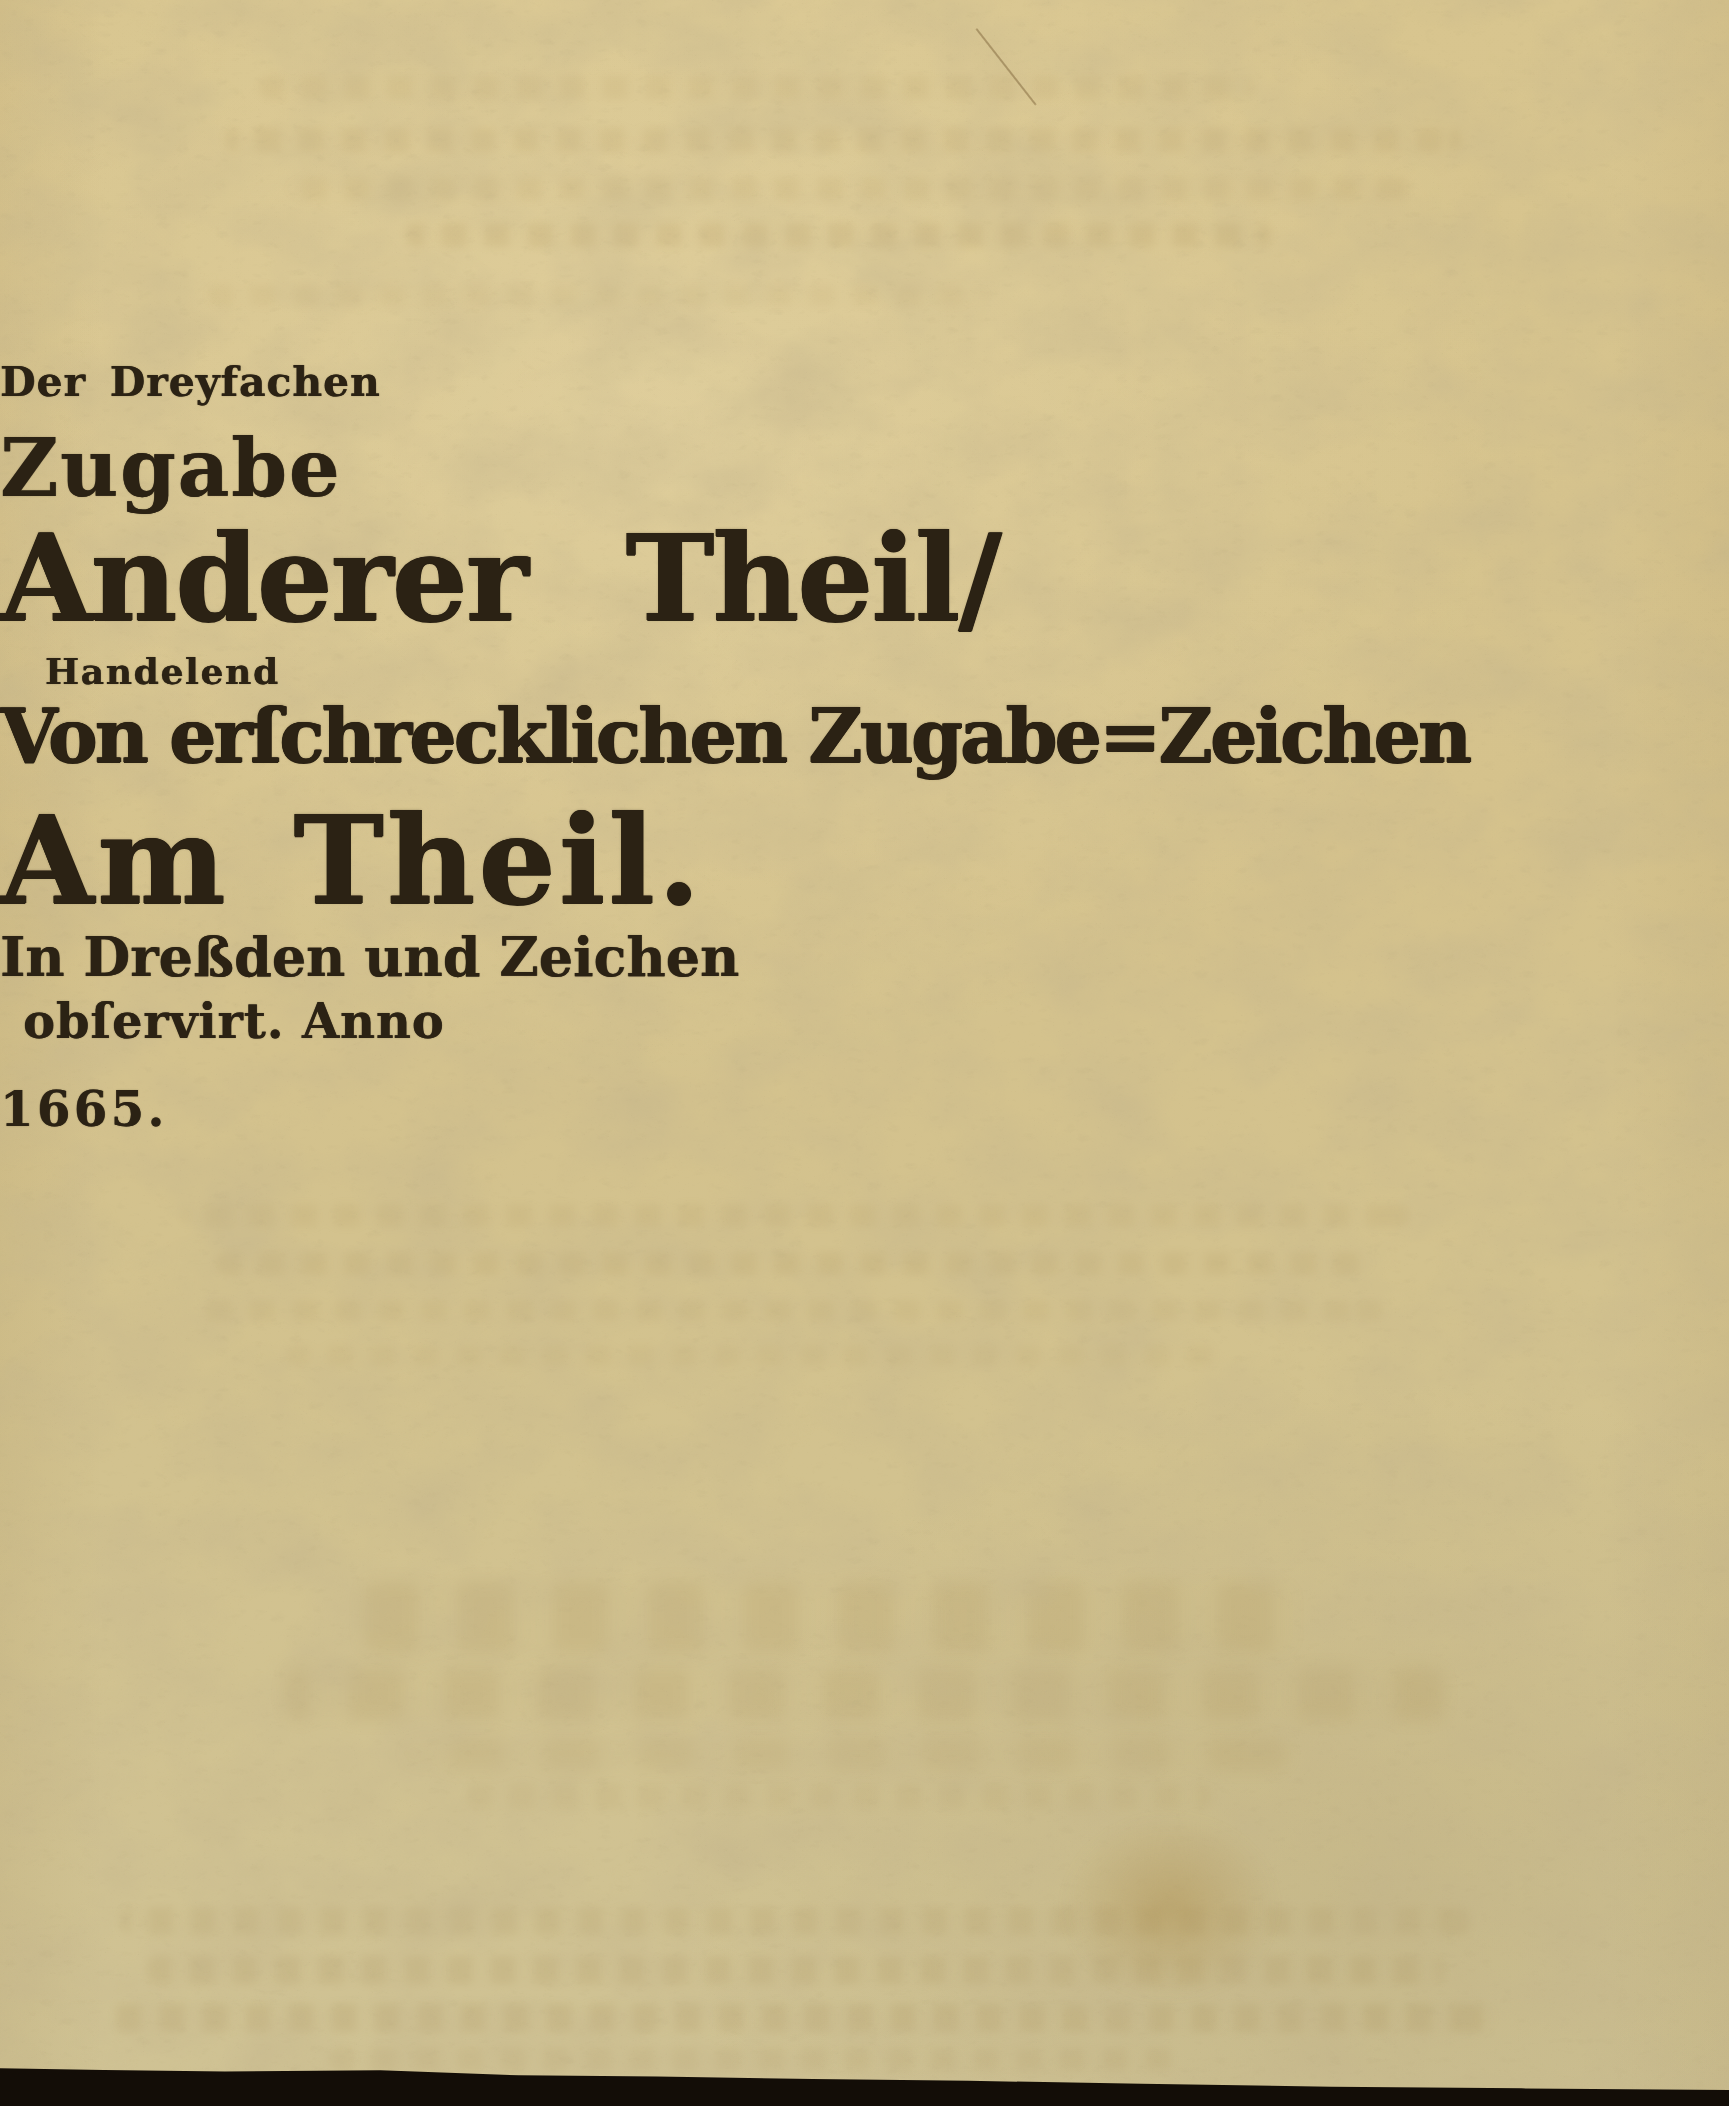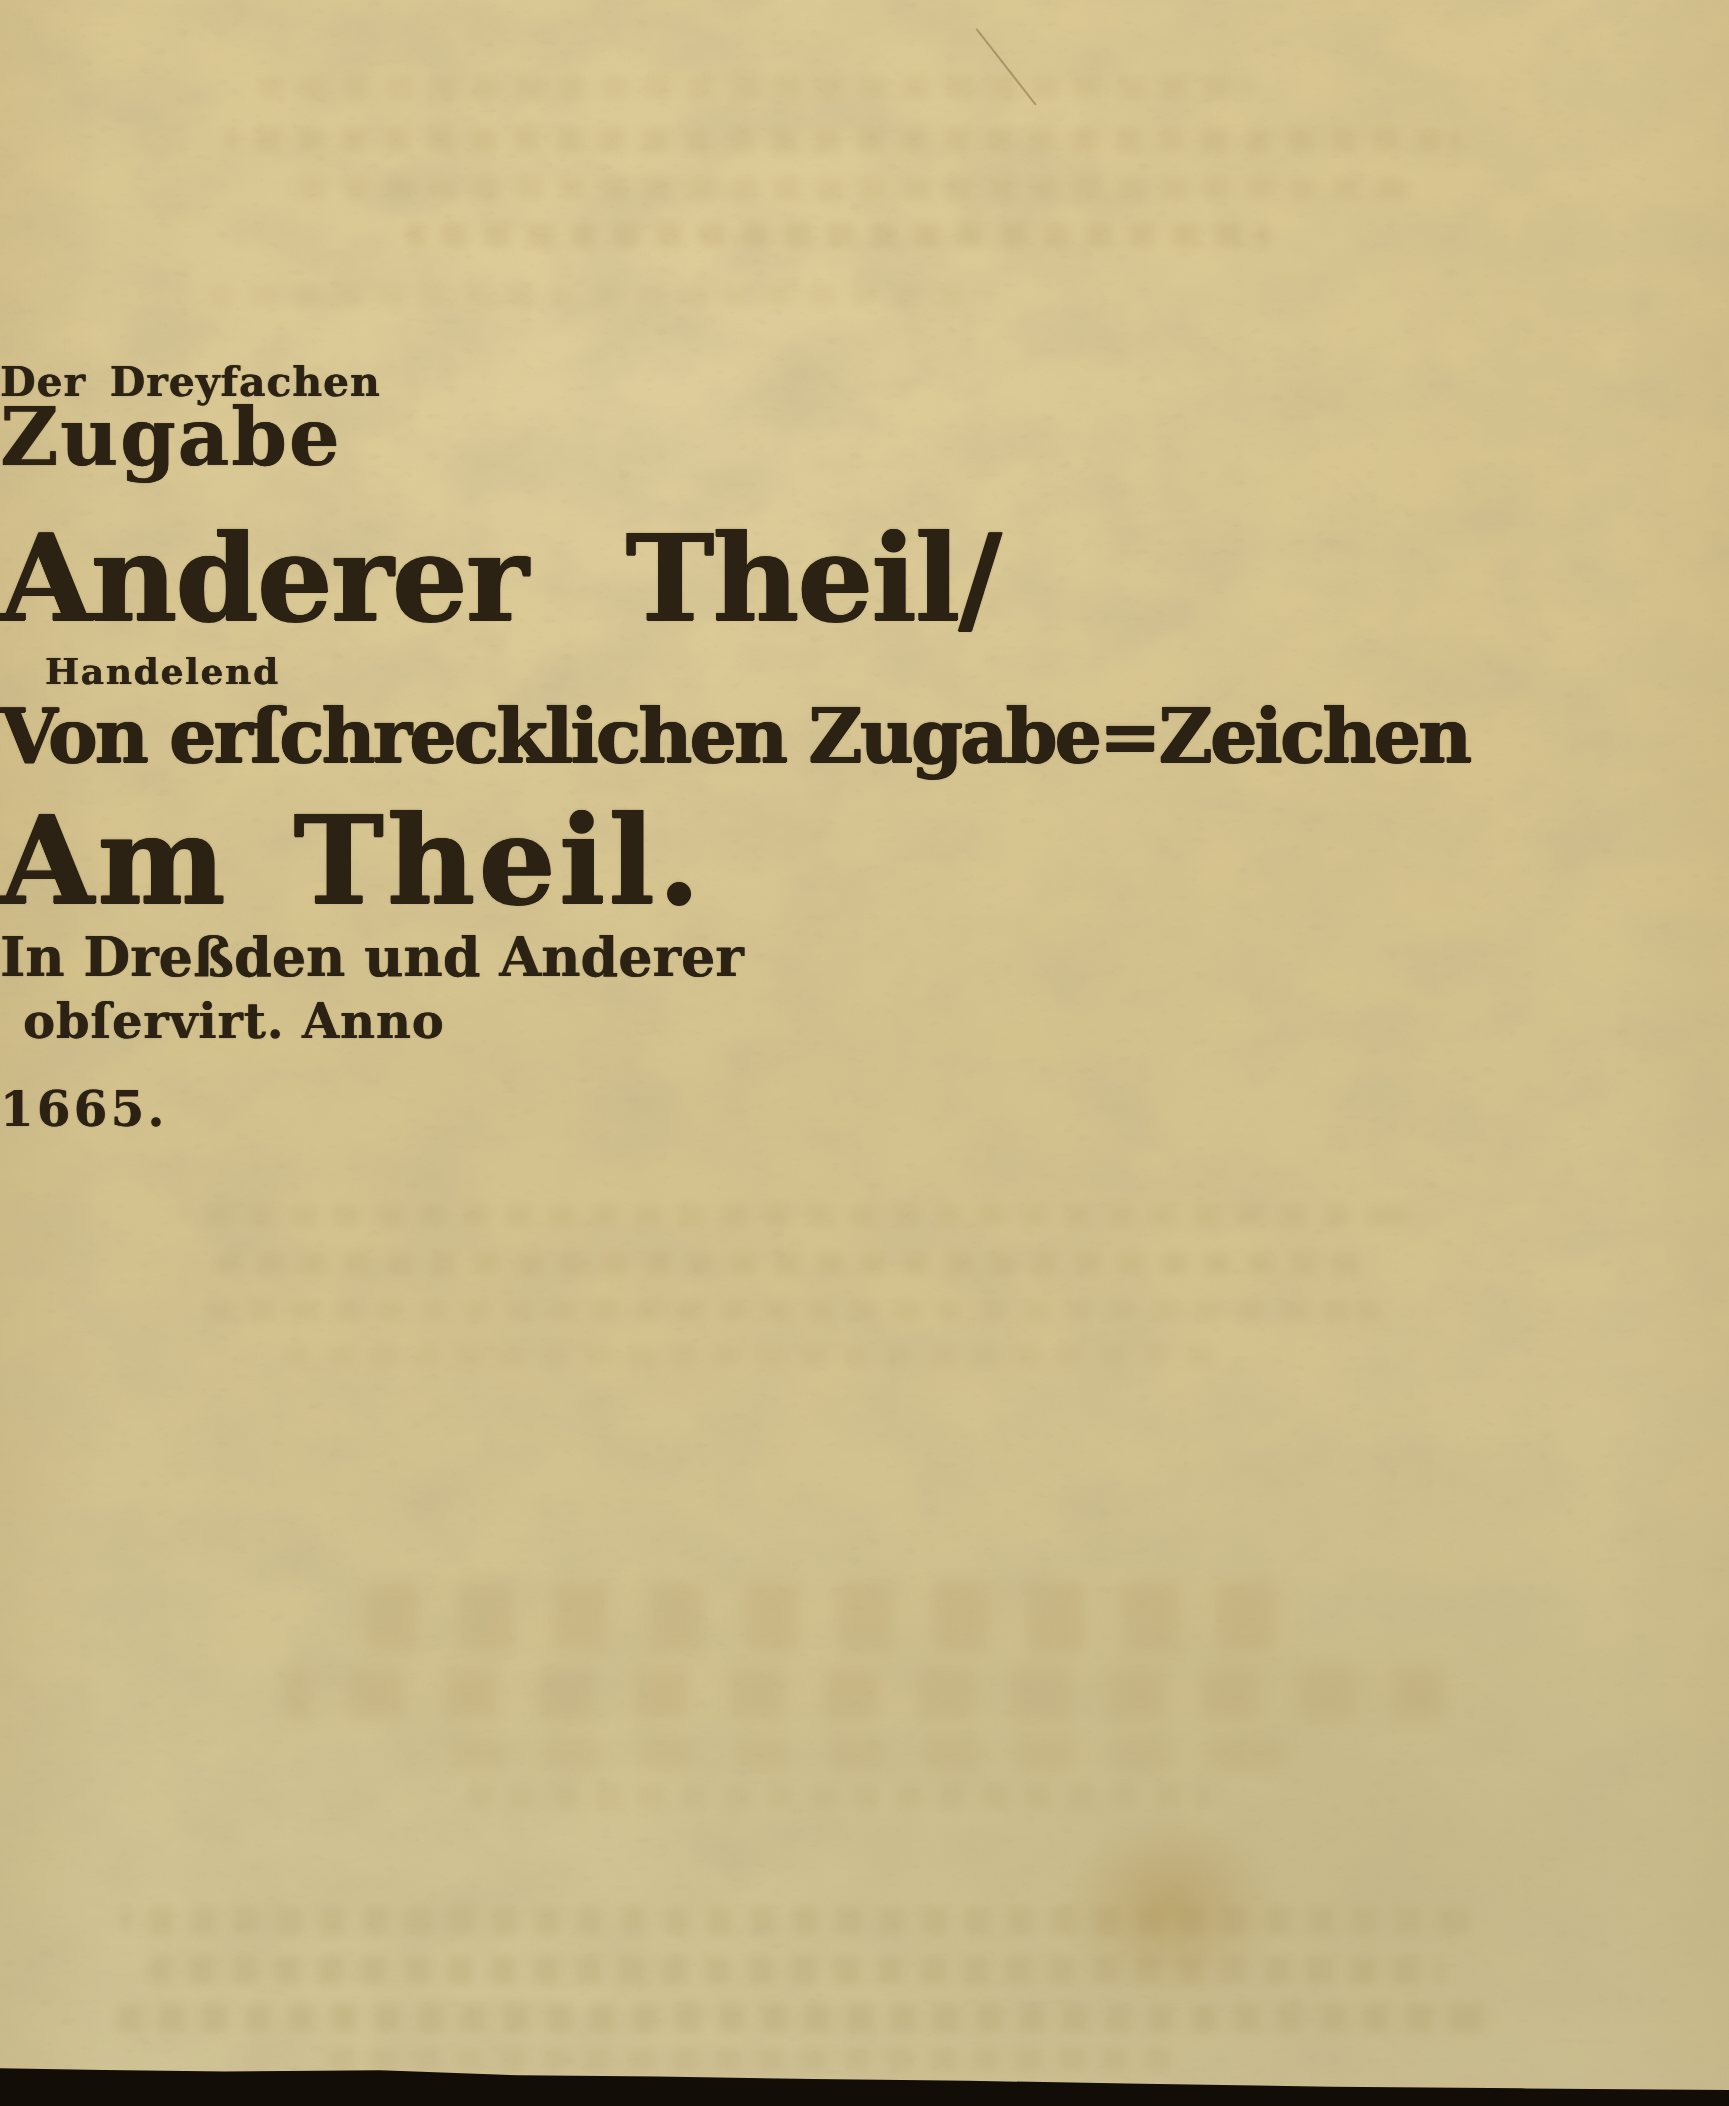--- a/index.html
+++ b/index.html
@@ -32,21 +32,21 @@
   }
 
   
   .tline {
     position:absolute; left:0; width:1487px; 
     color:#2b2214; font-weight:bold; white-space:nowrap;
     text-shadow:0.4px 0.3px 0 rgba(43,34,20,0.7), -0.3px 0.3px 0 rgba(43,34,20,0.45), 0 0 1.7px rgba(43,34,20,0.3);
   }
   .heavy { text-shadow:0.9px 0 0 currentColor, -0.6px 0 0 currentColor, 0 0.7px 0 currentColor, 0 0 2.6px rgba(43,34,20,0.35); }
   .l1 { top:358px;  font-size:41px;  letter-spacing:0.9px; word-spacing:8.6px; }
-  .l2 { top:390px;  font-size:80px;  letter-spacing:1.7px; }
+  .l2 { top:421px;  font-size:80px;  letter-spacing:1.7px; }
   .l3 { top:508px;  font-size:119px; word-spacing:59px; letter-spacing:-1.7px; }
   .l4 { top:650px;  font-size:36px;  letter-spacing:1.7px; transform:translateX(45px); }
   .l5 { top:693px;  font-size:74px;  letter-spacing:-2.6px; }
   .l6 { top:789px;  font-size:121px; word-spacing:19px; letter-spacing:3.5px; }
   .l7 { top:925px; font-size:54px;  letter-spacing:0px; }
   .l8 { top:993px; font-size:48px;  letter-spacing:0.9px;margin-left:23px; }
   .l9 { top:1081px; font-size:48px;  letter-spacing:3.5px; }
 
   
   .hairline {
@@ -115,21 +115,21 @@
     <rect width="2000" height="2436" filter="url(#speck)" opacity="0.45"></rect>
   </svg>
 
   <section>
     <div class="tline l1">Der Dreyfachen</div>
     <div class="tline l2">Zugabe</div>
     <div class="tline l3 heavy">Anderer Theil/</div>
     <div class="tline l4">Handelend</div>
     <div class="tline l5 heavy">Von erſchrecklichen Zugabe=Zeichen</div>
     <div class="tline l6 heavy">Am Theil.</div>
-    <div class="tline l7">In Dreßden und Anderer</div>
+    <div class="tline l7">In Dreßden und Zeichen</div>
     <div class="tline l8">obſervirt. Anno</div>
     <div class="tline l9">1665.</div>
   </section>
 
   <div class="hairline"></div>
   <div class="stain"></div>
   <div class="scan-edge"></div>
 
 </main>
 

